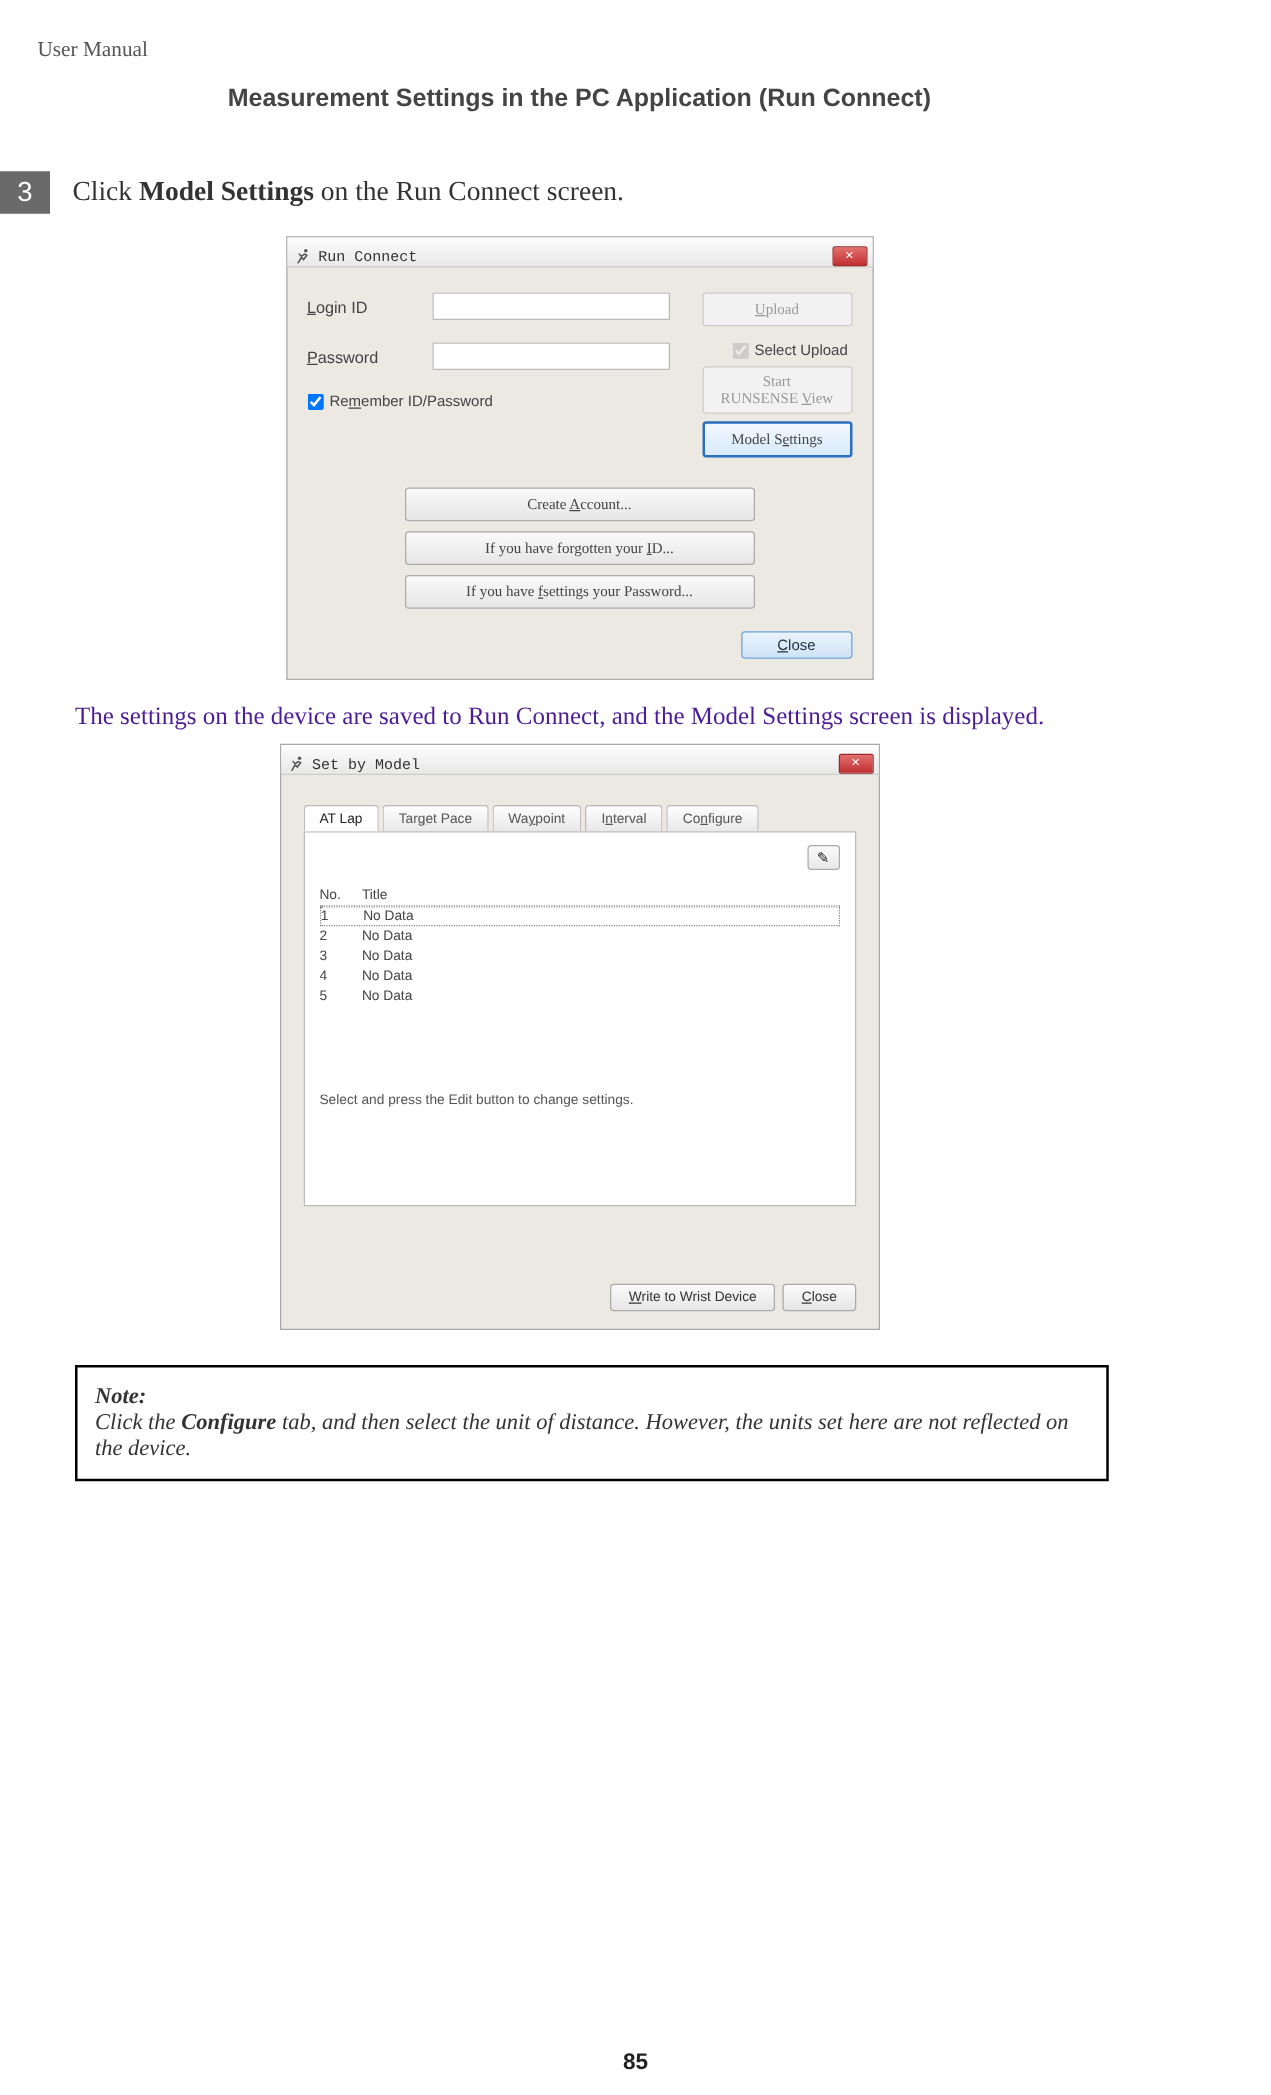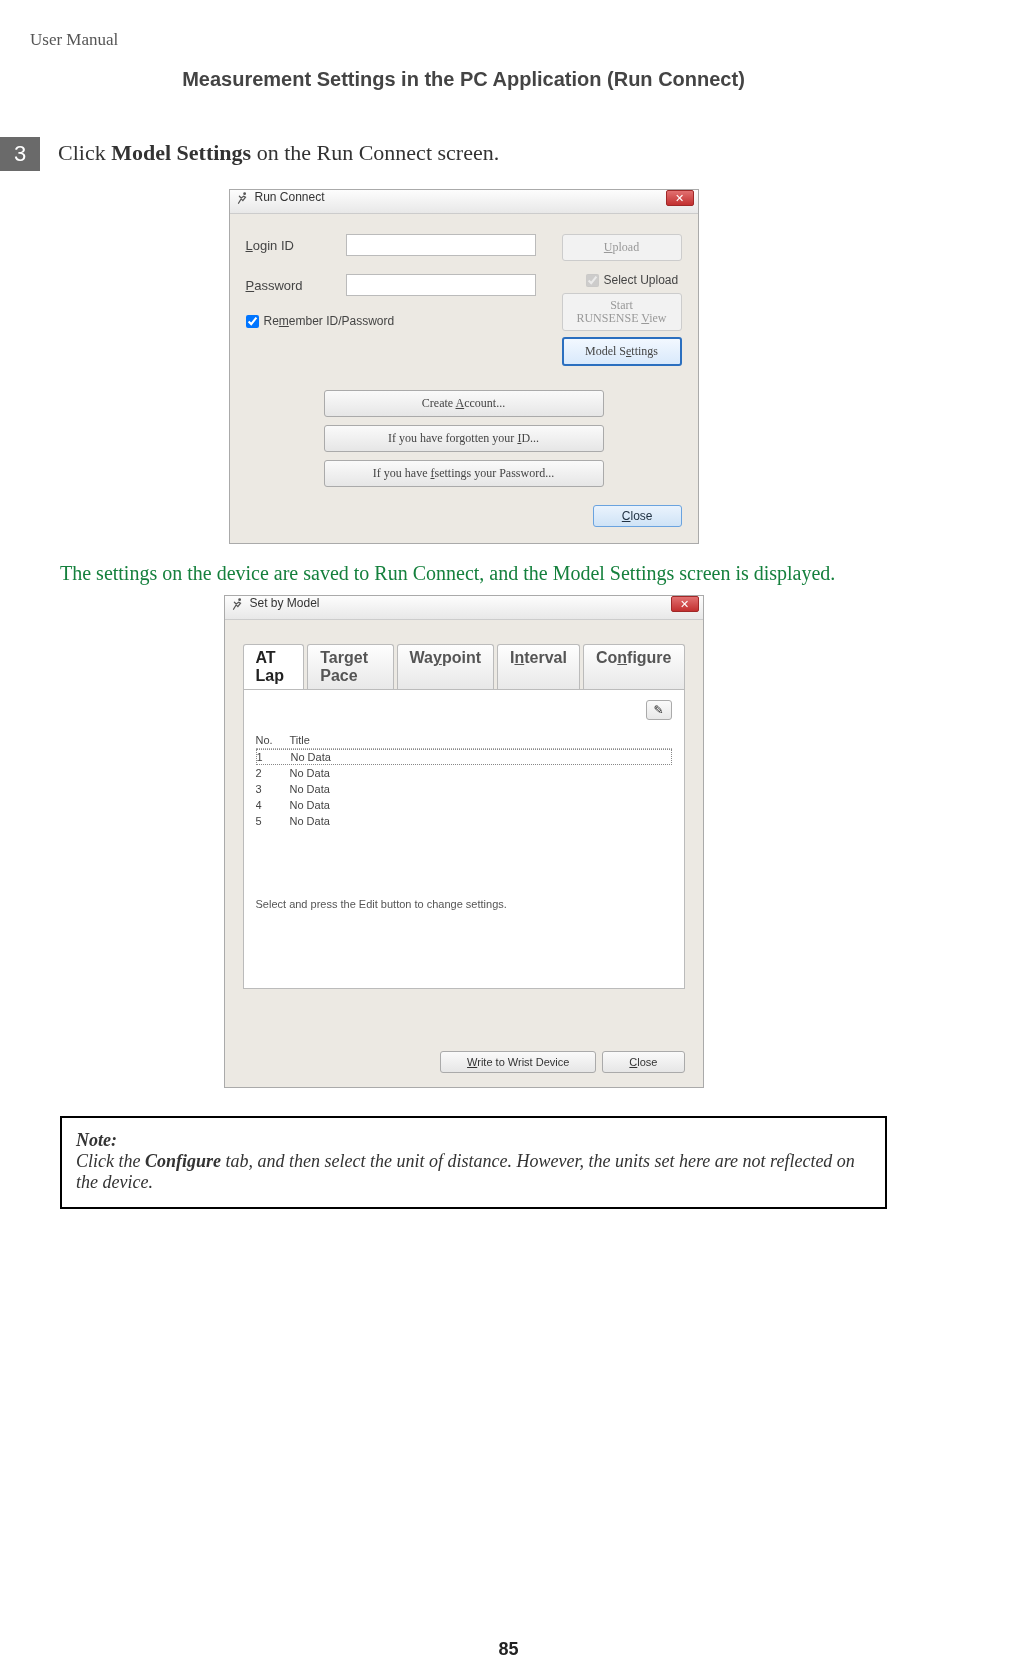--- a/index.html
+++ b/index.html
@@ -41,21 +41,21 @@
   }
   .step-text {
     font-size: 22px;
     padding-top: 3px;
     color: #333;
   }
   .step-text strong { font-weight: bold; }
   .body-text {
     font-size: 20px;
     margin: 18px 0 8px 60px;
-    color: #15803d;
+    color: #4c1d95;
   }
   .note-box {
     border: 2px solid #000;
     margin: 28px 40px 0 60px;
     padding: 12px 14px 14px 14px;
     font-style: italic;
     font-size: 18px;
     color: #333;
   }
   .note-box .note-label { font-weight: bold; font-style: italic; }
@@ -75,24 +75,25 @@
     background: #ece9e3;
     border: 1px solid #aaa;
     width: 470px;
     margin: 18px auto 0 auto;
   }
   .title-bar {
     background: linear-gradient(#fdfdfd, #e8e8e8);
     border-bottom: 1px solid #ccc;
     height: 24px;
     display: flex;
-    align-items: flex-start;
+    align-items: flex-end;
     padding: 0 4px;
     font-size: 12px;
     color: #333;
+    font-family: Liberation Mono, monospace;
   }
   .title-bar .icon-running {
     width: 16px; height: 16px; margin-right: 5px;
     display: inline-flex; align-items: center; justify-content: center;
   }
   .title-bar .spacer { flex: 1; }
   .close-x {
     background: linear-gradient(#e27070, #c23030);
     color: #fff;
     border: 1px solid #a02828;
@@ -143,21 +144,21 @@
 
   
   .dialog2 {
     font-family: Tahoma, Arial, sans-serif;
     background: #ece9e3;
     border: 1px solid #aaa;
     width: 480px;
     margin: 10px auto 0 auto;
   }
   .tabs-area { padding: 24px 18px 12px 18px; }
-  .tabs { display: flex; gap: 3px; font-size: 16px; font-weight: bold; }
+  .tabs { display: flex; gap: 3px; font-size: 11px; }
   .tab {
     border: 1px solid #bbb;
     border-bottom: none;
     border-radius: 3px 3px 0 0;
     background: linear-gradient(#fefefe,#e8e8e8);
     padding: 4px 12px;
     color: #555;
   }
   .tab.active {
     background: #fff;
@@ -204,21 +205,21 @@
     color: #555;
     margin-top: 40px;
   }
   .dialog2-footer { display: flex; justify-content: flex-end; gap: 6px; padding: 0 18px 14px 0; margin-top: 50px; }
   .btn2 {
     font-family: Tahoma, Arial, sans-serif;
     border: 1px solid #aaa;
     background: linear-gradient(#fafafa,#e6e6e6);
     border-radius: 3px;
     font-size: 11px;
-    padding: 4px 26px;
+    padding: 4px 14px;
     color: #333;
   }
   u { text-decoration: underline; }
 </style>
 </head>
 <body>
 
 <div class="page">
   <div class="header-small">User Manual</div>
   <div class="section-title">Measurement Settings in the PC Application (Run Connect)</div>

